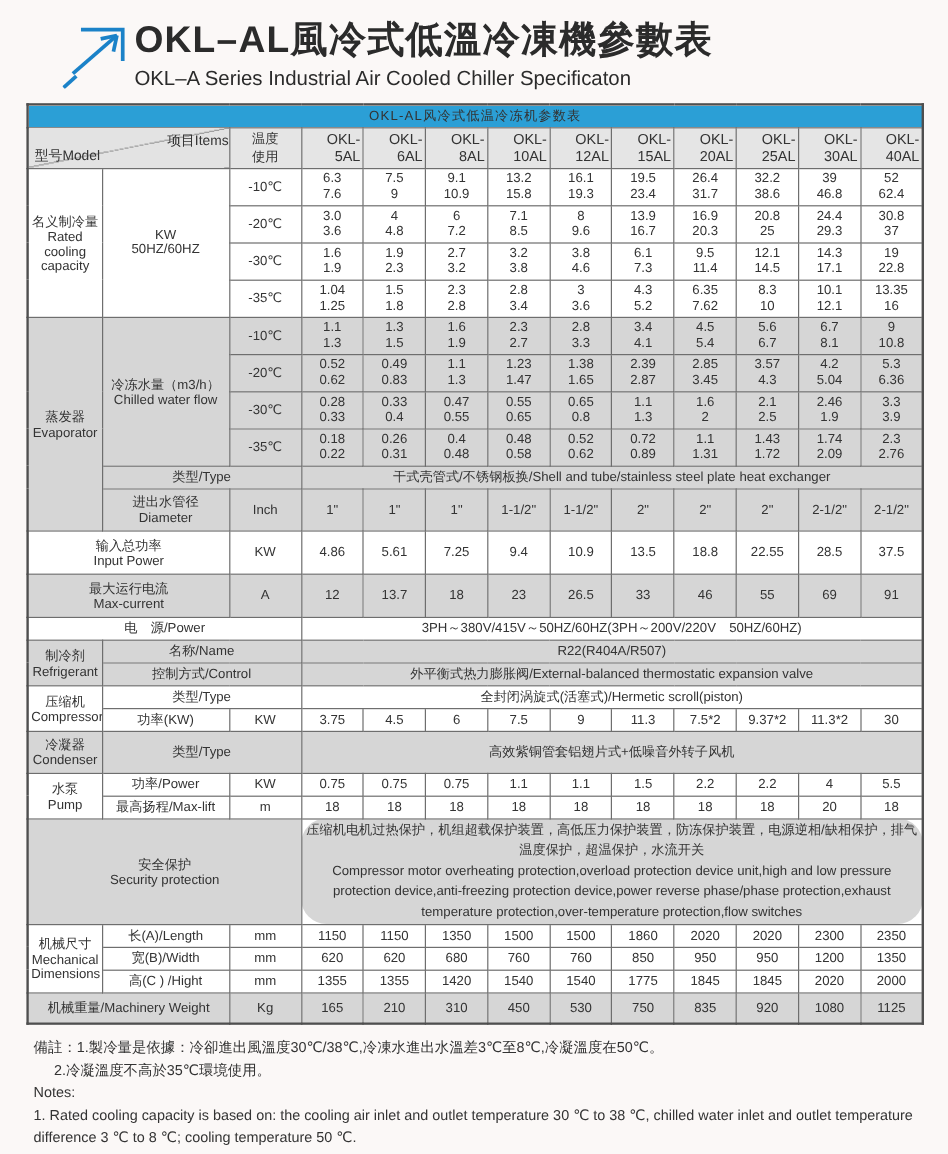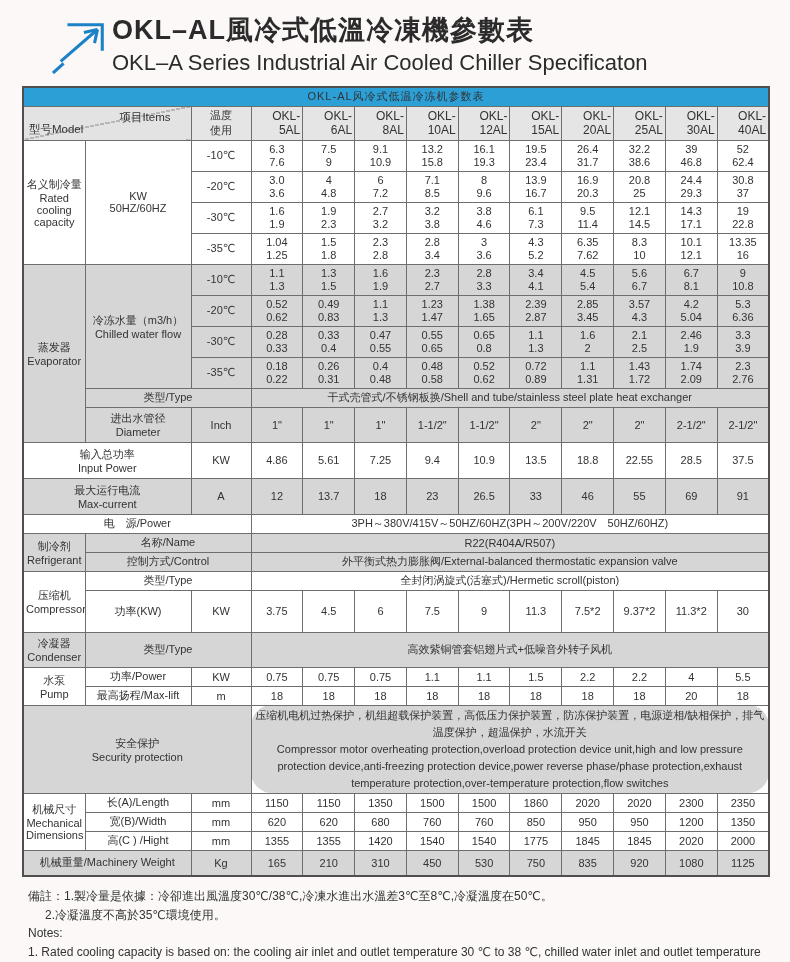--- a/index.html
+++ b/index.html
@@ -8,22 +8,22 @@
     width:790px; height:962px;
     background:#fbf8f7;
     font-family:"Liberation Sans","DejaVu Sans",sans-serif;
     color:#333;
     position:relative;
   }
   
   .title-wrap { display:flex; align-items:flex-start; padding:12px 0 4px 52px; }
   .logo { width:58px; height:58px; flex:0 0 58px; margin-top:4px; }
   .title-text { margin-left:2px; }
-  .title-zh { font-size:27px; font-weight:600; color:#2b2b2b; letter-spacing:1px; }
-  .title-en { font-size:22px; color:#2b2b2b; margin-top:2px; }
+  .title-zh { font-size:31px; font-weight:600; color:#2b2b2b; letter-spacing:1px; }
+  .title-en { font-size:17px; color:#2b2b2b; margin-top:2px; }
   
   table.spec {
     border-collapse:collapse;
     table-layout:fixed;
     width:746px;
     margin:6px 0 0 22px;
     background:#fff;
     border:2px solid #4f4f4f;
   }
   table.spec td {
@@ -39,31 +39,31 @@
     background:#2b9fd6; color:#fff; font-size:14px;
     height:19px; letter-spacing:1px; border:1px solid #4f4f4f;
   }
   .bg-head { background:#e5e5e5; }
   .bg-gray { background:#d6d6d6; }
   .pre { white-space:pre-line; }
   .row-h31 td { height:31px; }
   .row-h35 td { height:35px; }
   .row-h36 td { height:36px; }
   .row-h19 td { height:19px; }
-  .row-h25 td { height:42px; }
+  .row-h25 td { height:19px; }
   .row-h26 td { height:26px; }
   .dual div { line-height:13px; }
   td.diag {
     position:relative; height:34px;
     background:
       linear-gradient(to bottom right, rgba(0,0,0,0) 49.4%, #8a8a8a 49.4%, #8a8a8a 50.6%, rgba(0,0,0,0) 50.6%),
       #e3e3e3;
   }
   td.diag .corner-bl { position:absolute; left:5px; bottom:3px; font-size:11.5px; }
-  td.diag .corner-tr { position:absolute; right:20px; top:3px; font-size:11.5px; }
+  td.diag .corner-tr { position:absolute; right:0; top:3px; font-size:11.5px; }
   td.model-cell div { line-height:14px; font-size:12px;text-align:right; }
   td.span-val { font-size:11.5px; }
   td.security-text { text-align:left; padding:4px 8px; font-size:11.5px;border-radius:21px; }
   td.security-text p { line-height:1.55; }
   
   .notes { margin:10px 0 0 28px; font-size:12px; color:#333; line-height:1.55; }
   .notes .ind1 { padding-left:17px; }
   .notes .ind2 { padding-left:24px; }
   .notes .en  { width:742px; }
 </style>

